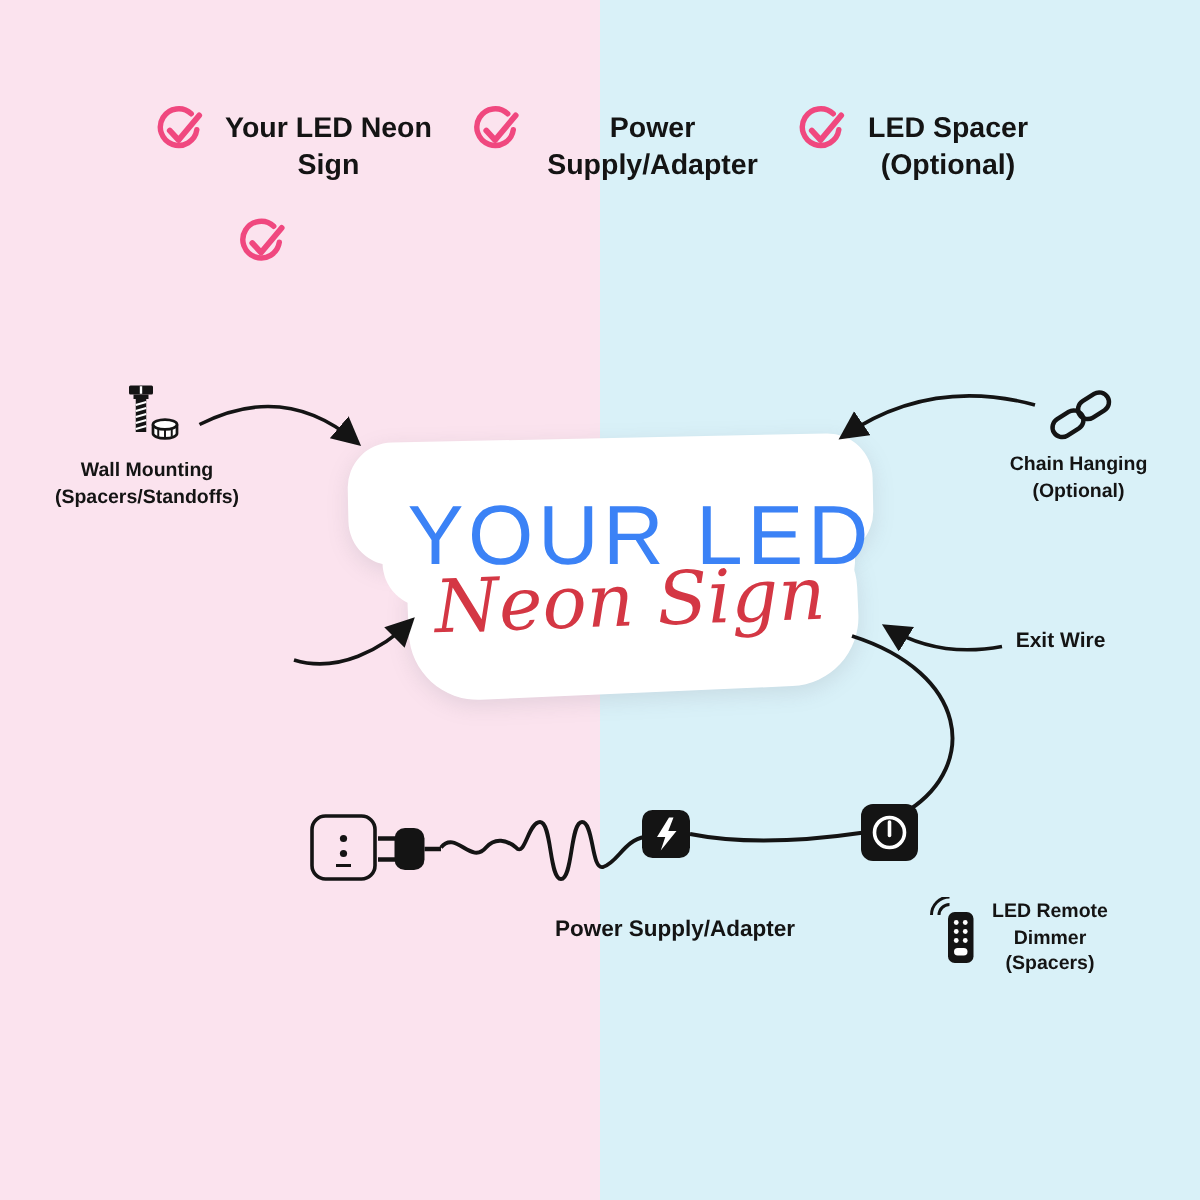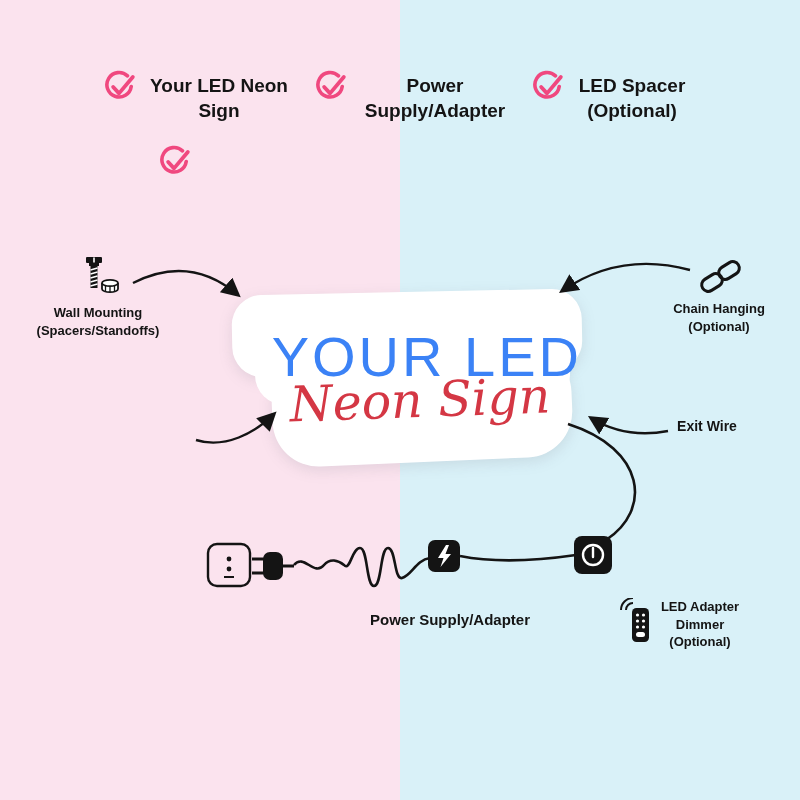--- a/index.html
+++ b/index.html
@@ -142,14 +142,14 @@
       <circle cx="27.5" cy="23" r="1.6" fill="#ffffff"></circle>
     <circle cx="21.5" cy="29" r="1.6" fill="#ffffff"></circle>
       <circle cx="27.5" cy="29" r="1.6" fill="#ffffff"></circle>
     <rect x="20" y="34" width="9" height="5" rx="2.5" fill="#ffffff"></rect>
   </svg>
 
   <div class="callout lbl-chain">Chain Hanging (Optional)</div>
   <div class="callout lbl-wall">Wall Mounting (Spacers/Standoffs)</div>
   <div class="callout lbl-exit">Exit Wire</div>
   <div class="callout lbl-power">Power Supply/Adapter</div>
-  <div class="callout lbl-remote">LED Adapter Dimmer (Optional)</div>
+  <div class="callout lbl-remote">LED Remote Dimmer (Spacers)</div>
 </div>
 
 </body></html>

